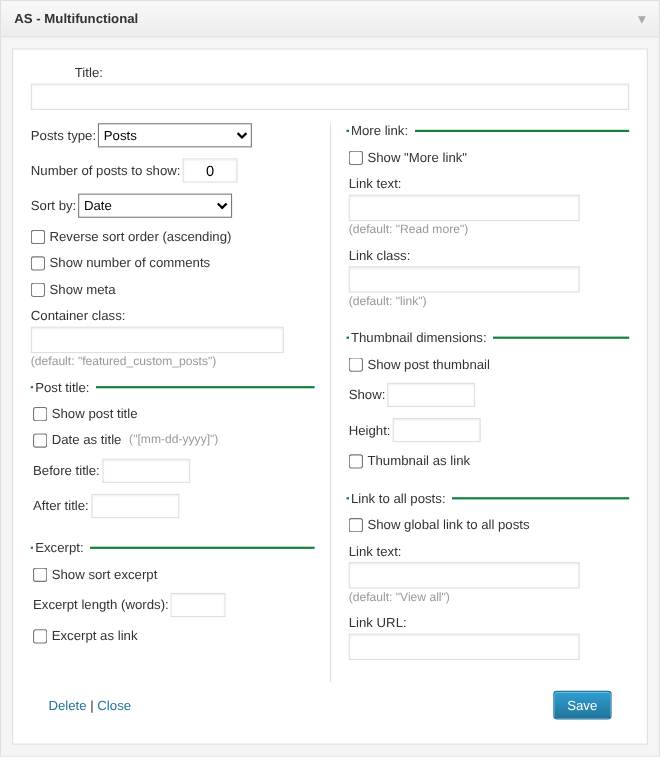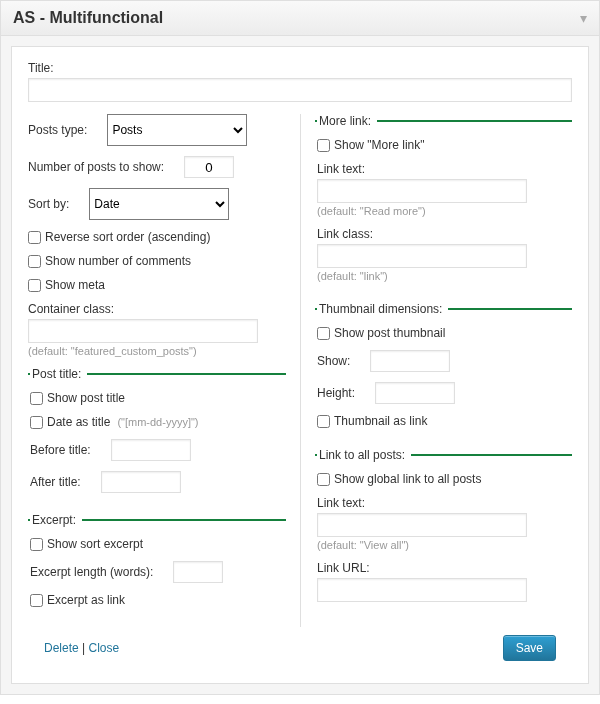--- a/index.html
+++ b/index.html
@@ -1,32 +1,32 @@
 <!DOCTYPE html>
 <html><head>
 <meta charset="utf-8">
 <style>
 * { box-sizing: border-box; margin: 0; padding: 0; }
 body { font-family: Arial, Helvetica, sans-serif; font-size: 12px; color: #333; background: #fff; }
 .widget { width: 600px; border: 1px solid #dfdfdf; background: #f5f5f5; }
 .widget-header { background: linear-gradient(#f9f9f9,#ececec); border-bottom: 1px solid #dfdfdf; padding: 8px 12px; display: flex; justify-content: space-between; align-items: center; cursor: move; }
-.widget-header h3 { font-size: 16px; font-weight: bold; color: #333; }
+.widget-header h3 { font-size: 12px; font-weight: bold; color: #333; }
 .toggle-arrow { color: #aaa; font-size: 14px; cursor: pointer; user-select: none; }
 .widget-body { background: #fff; border: 1px solid #dfdfdf; margin: 10px; padding: 14px 16px 8px; }
 .full-row { margin-bottom: 12px; }
-.full-row label { display: block; margin-bottom: 3px; }
+.full-row label { display: block; margin-bottom: 3px; margin-left: 40px; }
 .full-row input[type=text] { width: 100%; height: 24px; border: 1px solid #dfdfdf; background: #fff; padding: 2px 4px; box-shadow: inset 0 1px 2px rgba(0,0,0,0.07); }
 .columns { display: flex; }
 .col-left { width: 50%; padding-right: 14px; }
 .col-right { width: 50%; padding-left: 14px; border-left: 1px solid #dfdfdf; }
-.field-row { margin-bottom: 10px; display: flex; align-items: center; flex-wrap: wrap; gap: 20px; }
+.field-row { margin-bottom: 10px; display: flex; align-items: center; flex-wrap: wrap; gap: 2px; }
 .field-row.block { display: block; }
 .field-row.block > label:first-child { display: block; margin-bottom: 3px; }
 .field-row label { white-space: nowrap; }
-select { height: 32px; border: 1px solid #7b7b7b; background: #fff; font-size: 12px; min-width: 70px; }
+select { height: 22px; border: 1px solid #7b7b7b; background: #fff; font-size: 12px; min-width: 70px; }
 select.wide { min-width: 140px; }
 input[type=text].small { width: 50px; height: 22px; border: 1px solid #dfdfdf; text-align: center; box-shadow: inset 0 1px 2px rgba(0,0,0,0.07); }
 input[type=text].med { width: 210px; height: 24px; border: 1px solid #dfdfdf; padding: 2px 4px; box-shadow: inset 0 1px 2px rgba(0,0,0,0.07); }
 input[type=text].sm { width: 80px; height: 22px; border: 1px solid #dfdfdf; padding: 2px 4px; box-shadow: inset 0 1px 2px rgba(0,0,0,0.07); }
 .checkbox-row { margin-bottom: 10px; }
 .checkbox-row label { display: flex; align-items: center; gap: 4px; }
 .checkbox-row input[type=checkbox] { margin: 0; }
 .hint { color: #999; font-size: 11px; margin-top: 2px; display: block; }
 .hint-inline { color: #999; font-size: 11px; margin-left: 3px; }
 fieldset { border: none; border-top: 2px solid #15803d; padding: 10px 2px 2px; margin-bottom: 8px; }

